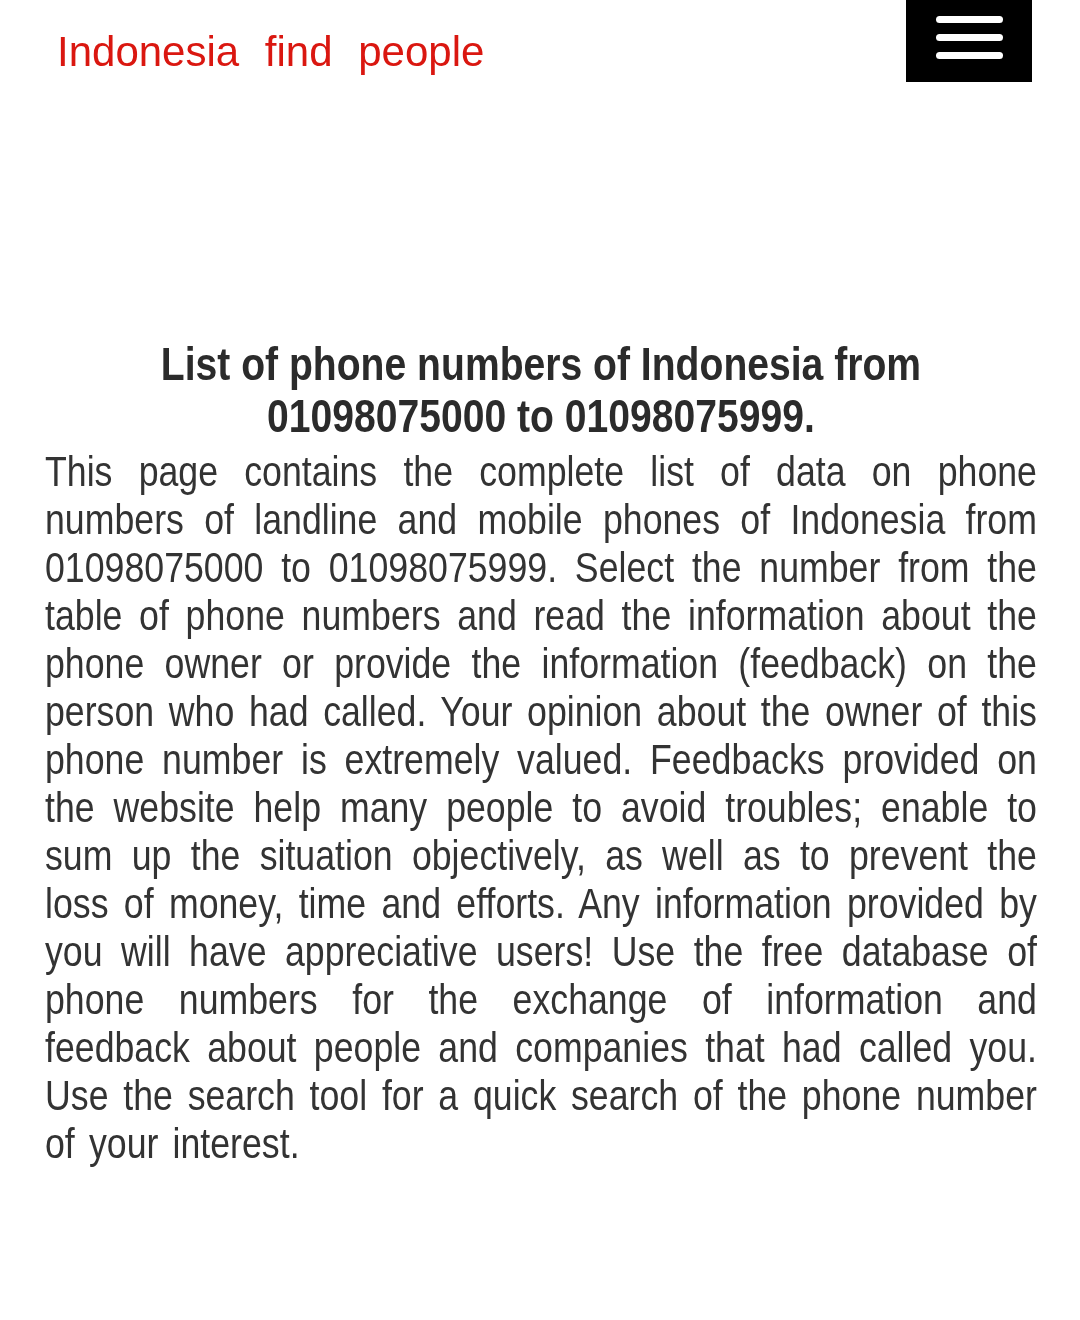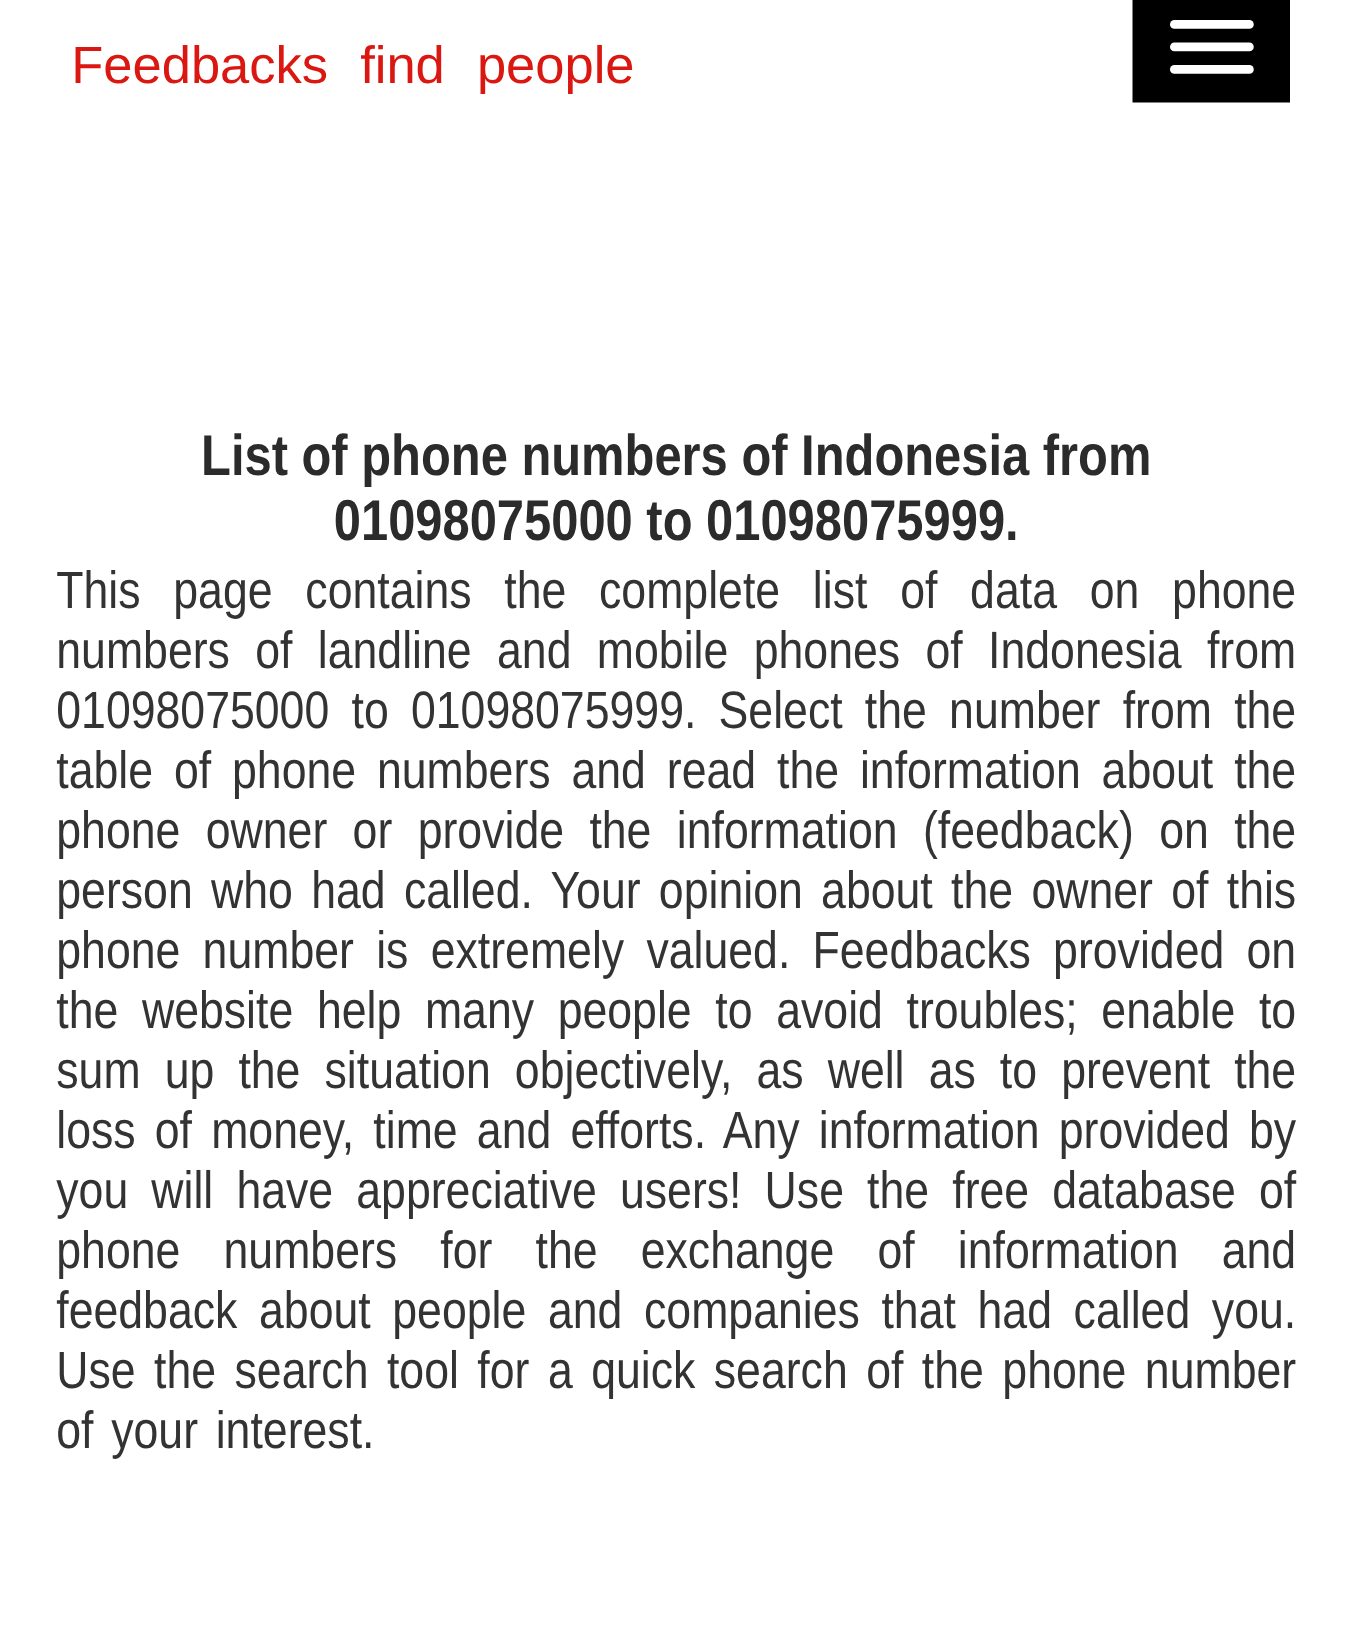--- a/index.html
+++ b/index.html
@@ -91,21 +91,21 @@
     line-height: 48px;
     color: var(--text);
     text-align: justify;
     word-spacing: 5px;
   }
 </style>
 </head>
 <body>
 
 <header class="top-bar">
-  <a class="site-title">Feedbacks find people</a>
+  <a class="site-title">Indonesia find people</a>
 
   <button class="menu-btn">
     <span class="hamburger">
       <i></i>
         <i></i>
         <i></i>
     </span>
   </button>
 </header>
 

